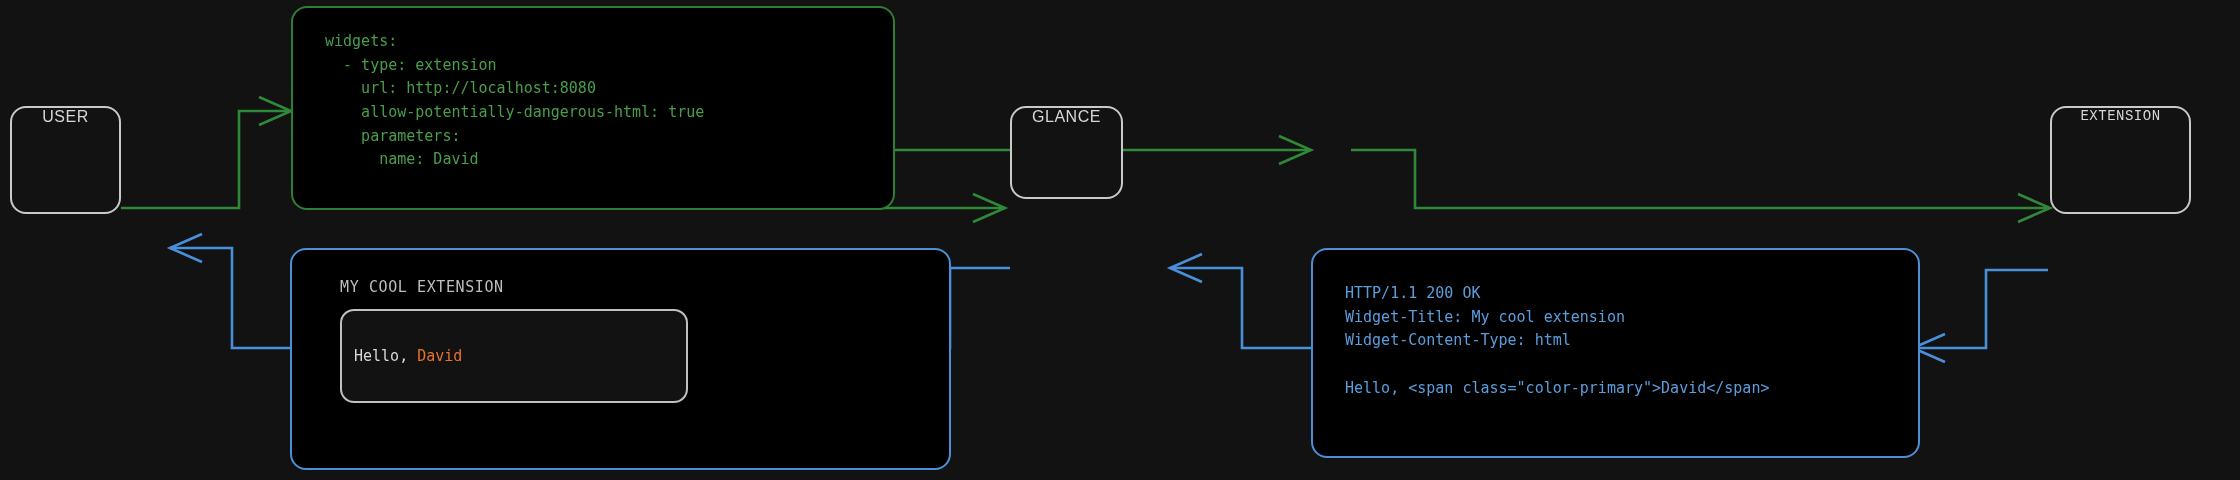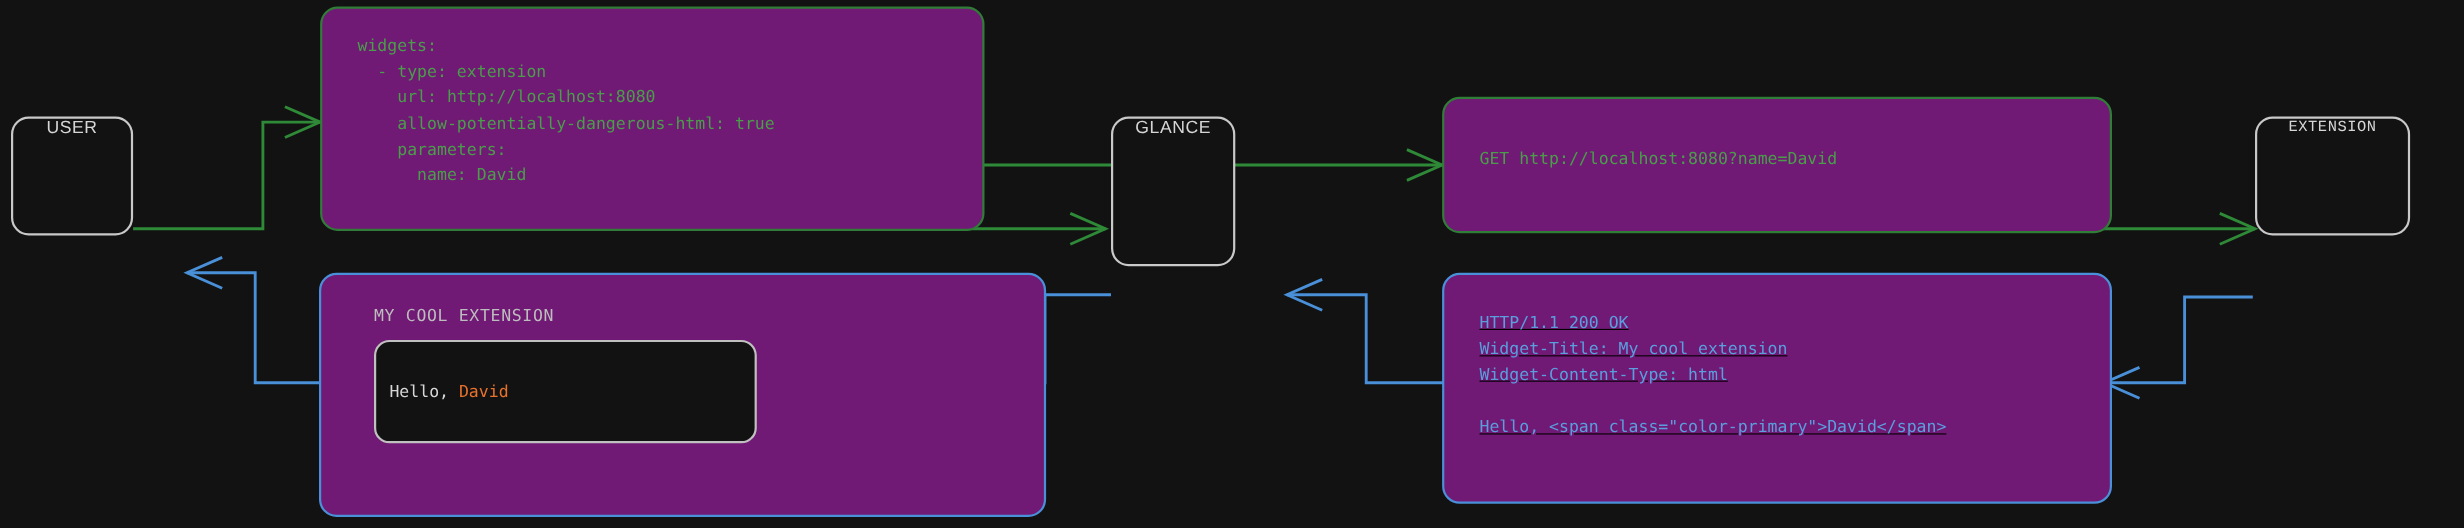--- a/index.html
+++ b/index.html
@@ -32,21 +32,21 @@
     font-family: "Liberation Sans", sans-serif;
     font-size: 16px;
   }
   .node-mono .node-label {
     font-family: Liberation Mono, monospace;
     font-size: 14px;
   }
   .card {
     position: absolute;
     border-radius: 16px;
-    background: #701a75;
+    background: #000000;
     border: 2px solid;
   }
   .card-green { border-color: #2f7d37; }
   .card-blue  { border-color: #4a90d9; }
   .code {
     font-family: "DejaVu Sans Mono", monospace;
     font-size: 15px;
     line-height: 1.58;
     white-space: pre;
   }
@@ -121,40 +121,37 @@
         <path d="M202 234 L 170 248 L 202 262"></path>
       </g>
 
     </g>
   </svg>
 
   <div class="node node-sans" style="left:10px; top:106px; width:111px; height:108px;">
     <span class="node-label">USER</span>
   </div>
 
-  <div class="node node-sans" style="left:1010px; top:106px; width:113px; height:136px;">
+  <div class="node node-sans" style="left:1010px; top:106px; width:113px; height:93px;">
     <span class="node-label">GLANCE</span>
   </div>
 
   <div class="node node-mono" style="left:2050px; top:106px; width:141px; height:108px;">
     <span class="node-label">EXTENSION</span>
   </div>
 
   <div class="card card-green" style="left:291px; top:6px; width:604px; height:204px;">
     <pre class="code code-green" style="padding:22px 0 0 32px;">widgets:
   - type: extension
     url: http://localhost:8080
     allow-potentially-dangerous-html: true
     parameters:
       name: David</pre>
   </div>
 
-  <div class="card card-green" style="left:1311px; top:88px; width:609px; height:124px;">
-    <pre class="code code-green" style="padding:43px 0 0 32px;">GET http://localhost:8080?name=David</pre>
-  </div>
 
   <div class="card card-blue" style="left:1311px; top:248px; width:609px; height:210px;text-decoration:underline;">
     <pre class="code code-blue" style="padding:32px 0 0 32px;">HTTP/1.1 200 OK
 Widget-Title: My cool extension
 Widget-Content-Type: html
 
 Hello, &lt;span class="color-primary"&gt;David&lt;/span&gt;</pre>
   </div>
 
   <div class="card card-blue" style="left:290px; top:248px; width:661px; height:222px;">

